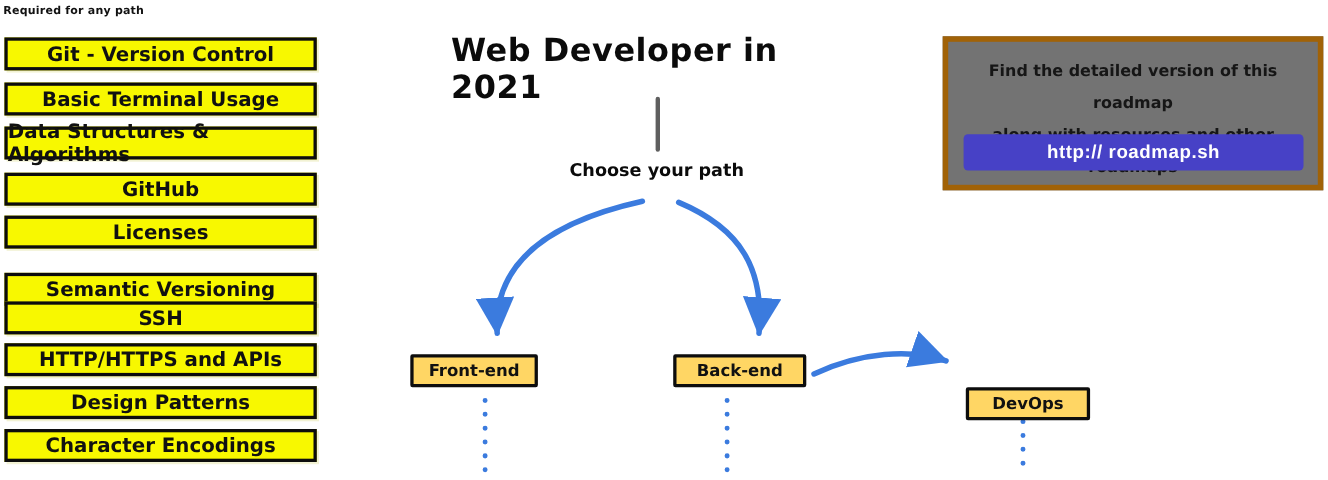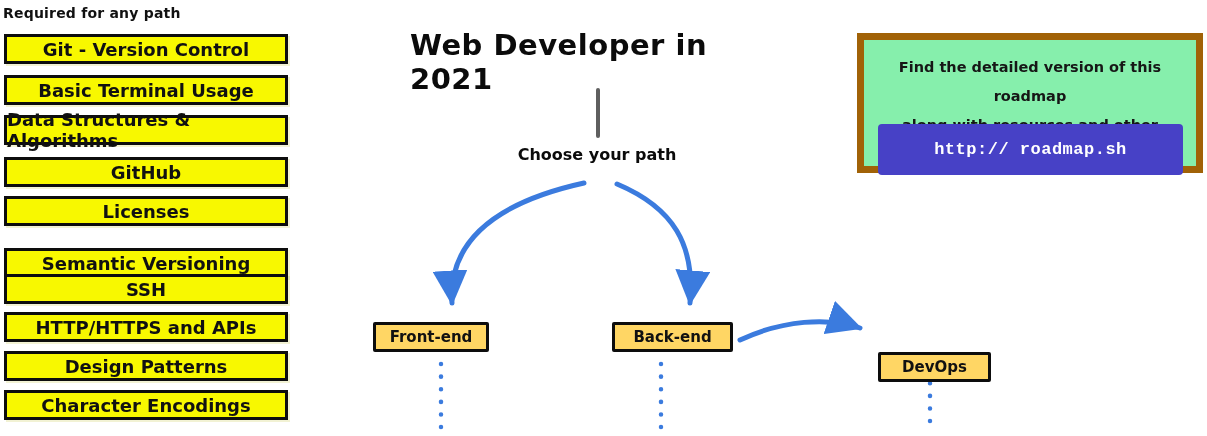--- a/index.html
+++ b/index.html
@@ -18,21 +18,21 @@
     position:relative;
     width:1207px;
     height:436px;
     background:#ffffff;
     overflow:hidden;
   }
   
   .required-heading{
     position:absolute;
     left:3px; top:5px;
-    font-size:14px;
+    font-size:10px;
     font-weight:bold;
     color:#111;
     letter-spacing:0.2px;
   }
   .topic{
     position:absolute;
     left:4px;
     width:284px;
     height:30px;
     background:var(--topic-yellow);
@@ -89,41 +89,41 @@
     cursor:pointer;
   }
   .node-frontend{left:373px; top:322px; width:116px;}
   .node-backend{left:612px; top:322px; width:121px;}
   .node-devops{left:878px; top:316px; width:113px;margin-top:36px;}
   
   .info-box{
     position:absolute;
     left:857px; top:33px;
     width:346px; height:140px;
-    background:#86efac;
-    border:7px solid #a16207;
+    background:#737373;
+    border:5px solid #a16207;
   }
   .info-text{
     margin-top:13px;
     text-align:center;
     font-size:14.5px;
     font-weight:bold;
     color:#161616;
     line-height:29px;
   }
   .info-button{
     position:absolute;
     left:14px; right:13px;
     top:84px;
-    height:51px;
+    height:33px;
     background:var(--button-purple);
     border:none;
     border-radius:4px;
     color:#ffffff;
-    font-family:Liberation Mono, monospace;
+    font-family:Liberation Sans, sans-serif;
     font-size:17px;
     font-weight:bold;
     letter-spacing:0.5px;
     cursor:pointer;
     display:flex;
     align-items:center;
     justify-content:center;
   }
   
   .arrows{

